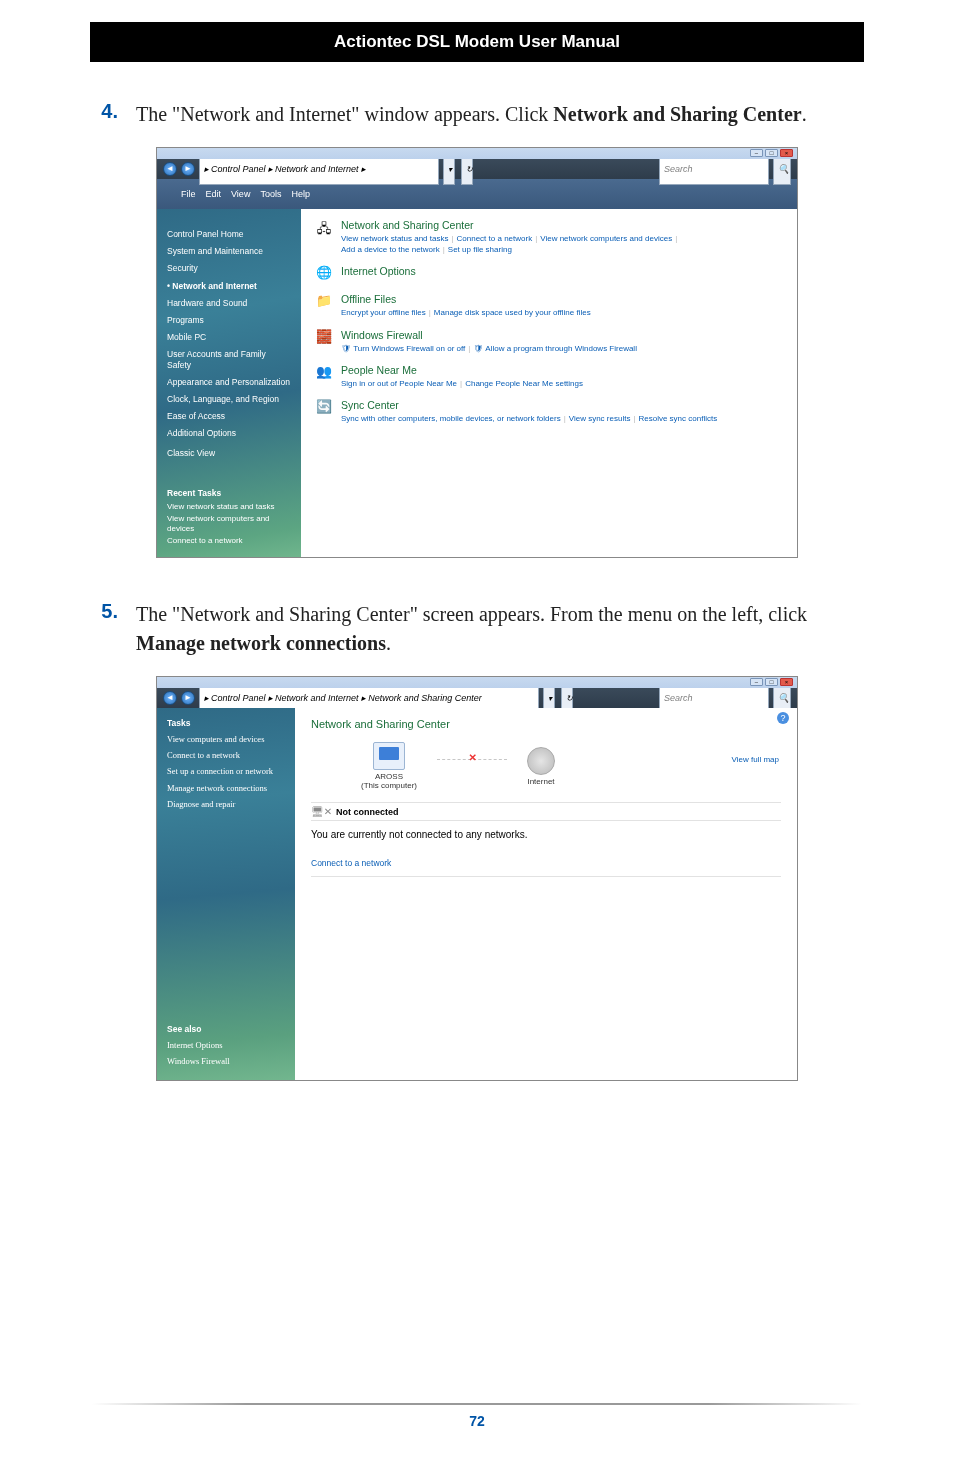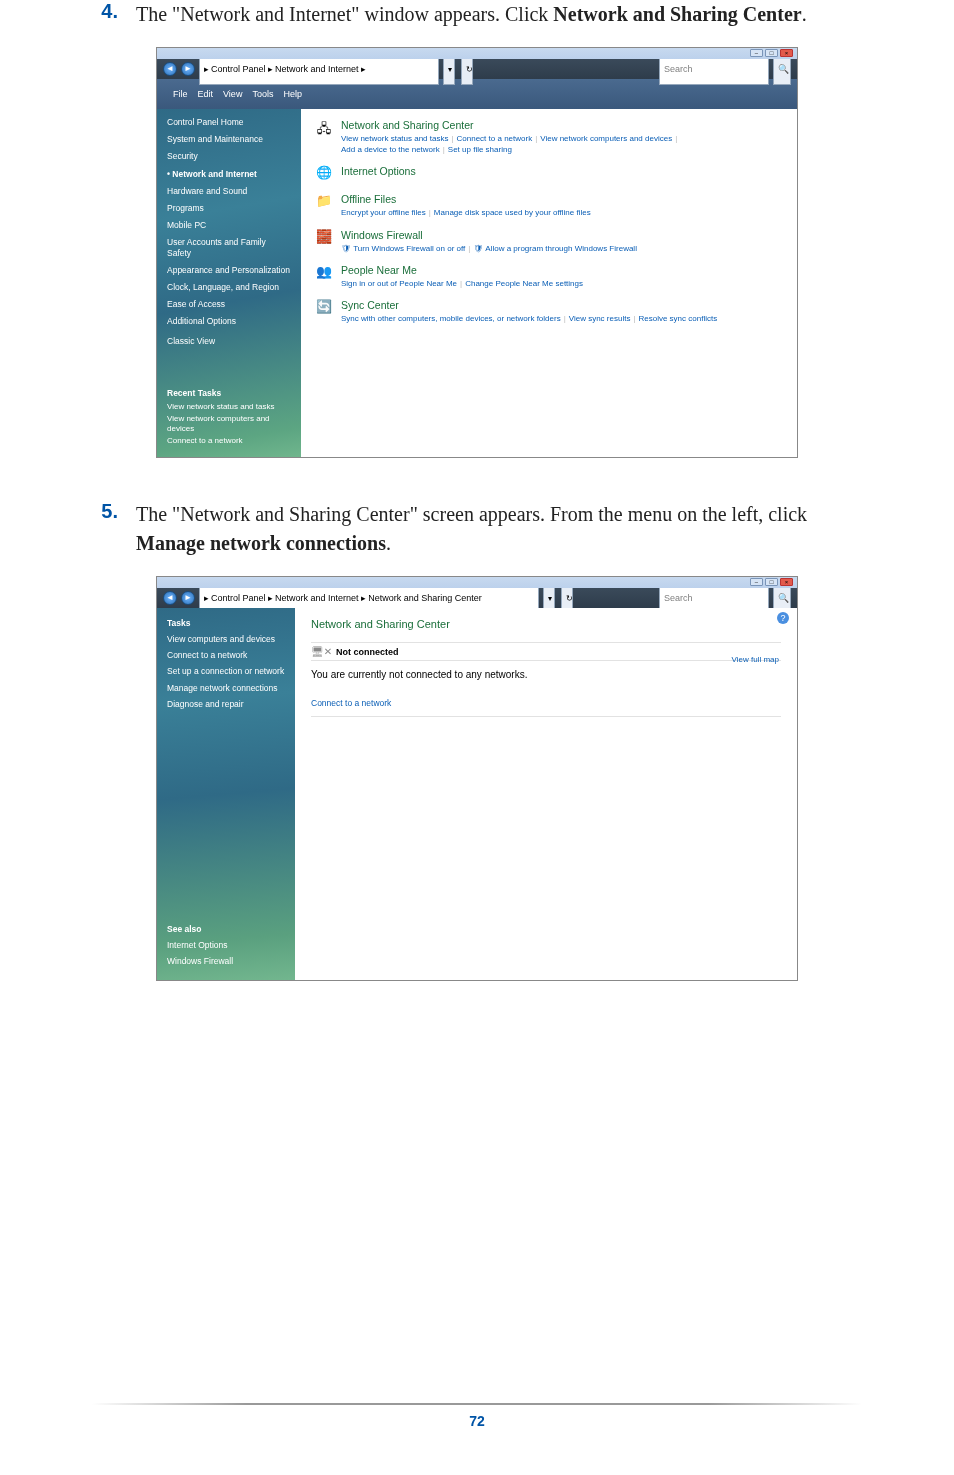--- a/index.html
+++ b/index.html
@@ -13,49 +13,49 @@
 
   
   .shot { margin: 12px auto 42px; border: 1px solid #888; font-family: 'Segoe UI', Arial, sans-serif; background: #fff; }
   .shot1 { width: 642px; }
   .titlebar { height: 11px; background: linear-gradient(#c7d9ef,#bcd1ec); position: relative; }
   .tb-controls { position: absolute; right: 4px; top: 1px; display: flex; gap: 2px; }
   .tb-btn { width: 13px; height: 8px; background: #d6e4f5; border: 1px solid #7a95b8; border-radius: 1px; font-size: 6px; line-height: 6px; text-align: center; }
   .tb-close { background: #e25a4b; border-color: #b33; }
   .navbar { display: flex; align-items: center; background: linear-gradient(#3a4a5a,#2e3c4b); height: 20px; padding: 0 6px; gap: 4px; }
   .nav-circle { width: 14px; height: 14px; border-radius: 50%; background: radial-gradient(#6fb4ff,#2a6fb5); border: 1px solid #1a4d80; font-size: 8px; color: #fff; text-align: center; line-height: 12px; }
-  .nav-brd { background: #fff; border: 1px solid #96a8bc; height: 32px; font-size: 9px; color: #000; display: flex; align-items: center; padding: 8px 4px; flex: 0 0 auto; }
+  .nav-brd { background: #fff; border: 1px solid #96a8bc; height: 32px; font-size: 9px; color: #000; display: flex; align-items: center; padding: 8px 4px; flex: 0 0 auto; font-style: italic; }
   .nav-brd.addr { width: 240px; }
   .nav-arrow { width: 12px; background: #e8eef6; font-size: 8px; text-align: center; }
   .nav-brd.search { width: 110px; color: #808080; margin-left: auto; }
   .nav-mag { width: 18px; background: #e8eef6; font-size: 9px; text-align: center; }
-  .menubar { background: linear-gradient(#4a6a8f,#3a587c); height: 30px; font-size: 9px; color: #fff; display: flex; align-items: center; gap: 10px; padding: 0 16px; }
+  .menubar { background: linear-gradient(#4a6a8f,#3a587c); height: 30px; font-size: 9px; color: #fff; display: flex; align-items: center; gap: 10px; padding: 0 24px; }
   .shot1-body { display: flex; height: 348px; }
-  .sidepane { width: 144px; background: linear-gradient(170deg,#2f6a86 0%,#3a8098 30%,#2f6a86 55%,#5ca582 92%,#70b68d 100%); color: #fff; font-size: 8.5px; padding: 8px 10px; position: relative; }
+  .sidepane { width: 144px; background: linear-gradient(170deg,#2f6a86 0%,#3a8098 30%,#2f6a86 55%,#5ca582 92%,#70b68d 100%); color: #fff; font-size: 8.5px; padding: 20px 10px; position: relative; }
   .sp-item { margin-bottom: 7px; line-height: 1.2; }
   .sp-bold { color: #fff; font-weight: 600; }
   .sp-bullet::before { content: "• "; }
   .sp-recent { position: absolute; bottom: 8px; left: 10px; right: 10px; }
   .sp-recent-h { font-weight: 600; margin-bottom: 4px; font-size: 8.5px; }
   .sp-recent .ri { font-size: 8px; margin-bottom: 3px; line-height: 1.2; }
   .mainpane { flex: 1; background: #fff; padding: 10px 14px; }
   .cat { display: flex; gap: 8px; margin-bottom: 10px; }
   .cat-icon { width: 18px; height: 18px; flex: none; font-size: 13px; text-align: center; }
   .cat-body { flex: 1; }
   .cat-title { color: #1a6e3a; font-size: 10.5px; margin-bottom: 2px; }
   .cat-links { font-size: 8px; color: #0a5eb5; line-height: 1.4; }
   .cat-links .sep { color: #bbb; margin: 0 3px; }
 
   
   .shot2 { width: 642px; }
   .nav-brd.addr2 { width: 340px; }
   .shot2-body { display: flex; height: 372px; }
   .sidepane2 { width: 138px; background: linear-gradient(175deg,#2f6a86 0%,#3a8098 25%,#2f6a86 50%,#5aa07f 88%,#72b68e 100%); color: #fff; font-size: 8.5px; padding: 10px 10px; position: relative; }
   .sp2-h { font-weight: 600; margin-bottom: 6px; }
-  .sp2-item { margin-bottom: 6px; line-height: 1.2; }
+  .sp2-item { margin-bottom: 6px; line-height: 1.2; font-family: Liberation Serif, serif; }
   .sp2-see { position: absolute; bottom: 8px; left: 10px; right: 10px; }
   .mainpane2 { flex: 1; background: #fff; padding: 10px 16px; position: relative; }
   .mainpane2 .help { position: absolute; top: 4px; right: 8px; width: 12px; height: 12px; border-radius: 50%; background: #4a8fe0; color: #fff; font-size: 9px; text-align: center; line-height: 12px; }
   .nsc-title { color: #1a6e3a; font-size: 11px; margin-bottom: 12px; }
   .viewmap { position: absolute; right: 18px; top: 47px; color: #0a5eb5; font-size: 8px; }
   .maprow { display: flex; align-items: center; gap: 20px; margin: 6px 0 2px 50px; }
   .node { text-align: center; font-size: 8px; color: #333; }
   .node-icon { width: 32px; height: 28px; margin: 0 auto 2px; position: relative; }
   .pc-icon { background: #e8f0fb; border: 1px solid #9cb5d3; border-radius: 2px; }
   .pc-icon::after { content: ""; position: absolute; left: 5px; top: 4px; width: 20px; height: 13px; background: #3d7fd8; border-radius: 1px; }
@@ -69,20 +69,21 @@
   .divline { border-top: 1px solid #e2e2e2; margin-top: 8px; }
 
   .footer { position: absolute; bottom: 46px; left: 0; right: 0; text-align: center; }
   .footer-line { height: 2px; background: linear-gradient(to right, rgba(0,0,0,0) 0%, #999 20%, #999 80%, rgba(0,0,0,0) 100%); margin: 0 auto 8px; width: 770px; }
   .page-num { color: #0054a6; font-family: Arial, sans-serif; font-weight: bold; font-size: 14px; }
 </style>
 </head>
 <body>
 
 <div class="page">
+  <div class="header-bar">Actiontec DSL Modem User Manual</div>
 
   <div class="step">
     <div class="step-num">4.</div>
     <div class="step-text">
       <span>The "Network and Internet" window appears.  Click </span><b>Network and Sharing Center</b><span>.</span>
     </div>
   </div>
 
   <div class="shot shot1">
     <div class="titlebar">
@@ -221,20 +222,32 @@
         <div class="sp2-see">
           <div class="sp2-h">See also</div>
           <div class="sp2-item">Internet Options</div>
           <div class="sp2-item">Windows Firewall</div>
         </div>
       </div>
       <div class="mainpane2">
         <div class="help">?</div>
         <div class="nsc-title">Network and Sharing Center</div>
         <div class="viewmap">View full map</div>
+        <div class="maprow">
+          <div class="node">
+            <div class="node-icon pc-icon"></div>
+            <div>AROSS</div>
+            <div>(This computer)</div>
+          </div>
+          <div class="xline"></div>
+          <div class="node">
+            <div class="node-icon globe-icon"></div>
+            <div>Internet</div>
+          </div>
+        </div>
         <div class="status-head">
           <span class="status-ico">🖥✕</span>
           <b>Not connected</b>
         </div>
         <div class="status-msg">You are currently not connected to any networks.</div>
         <div class="status-link">Connect to a network</div>
         <div class="divline"></div>
       </div>
     </div>
   </div>

